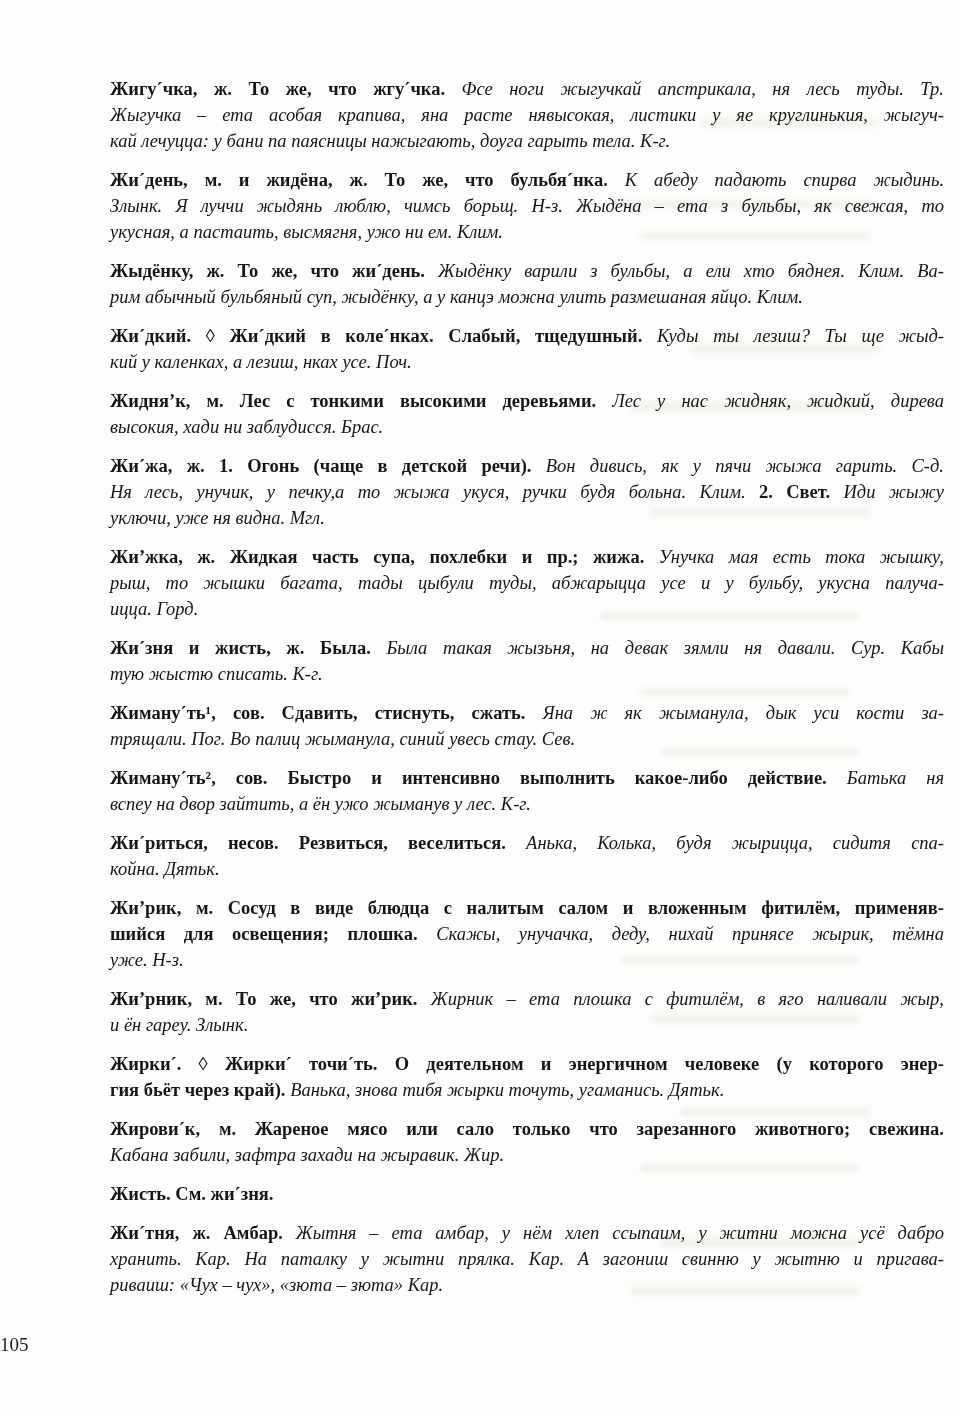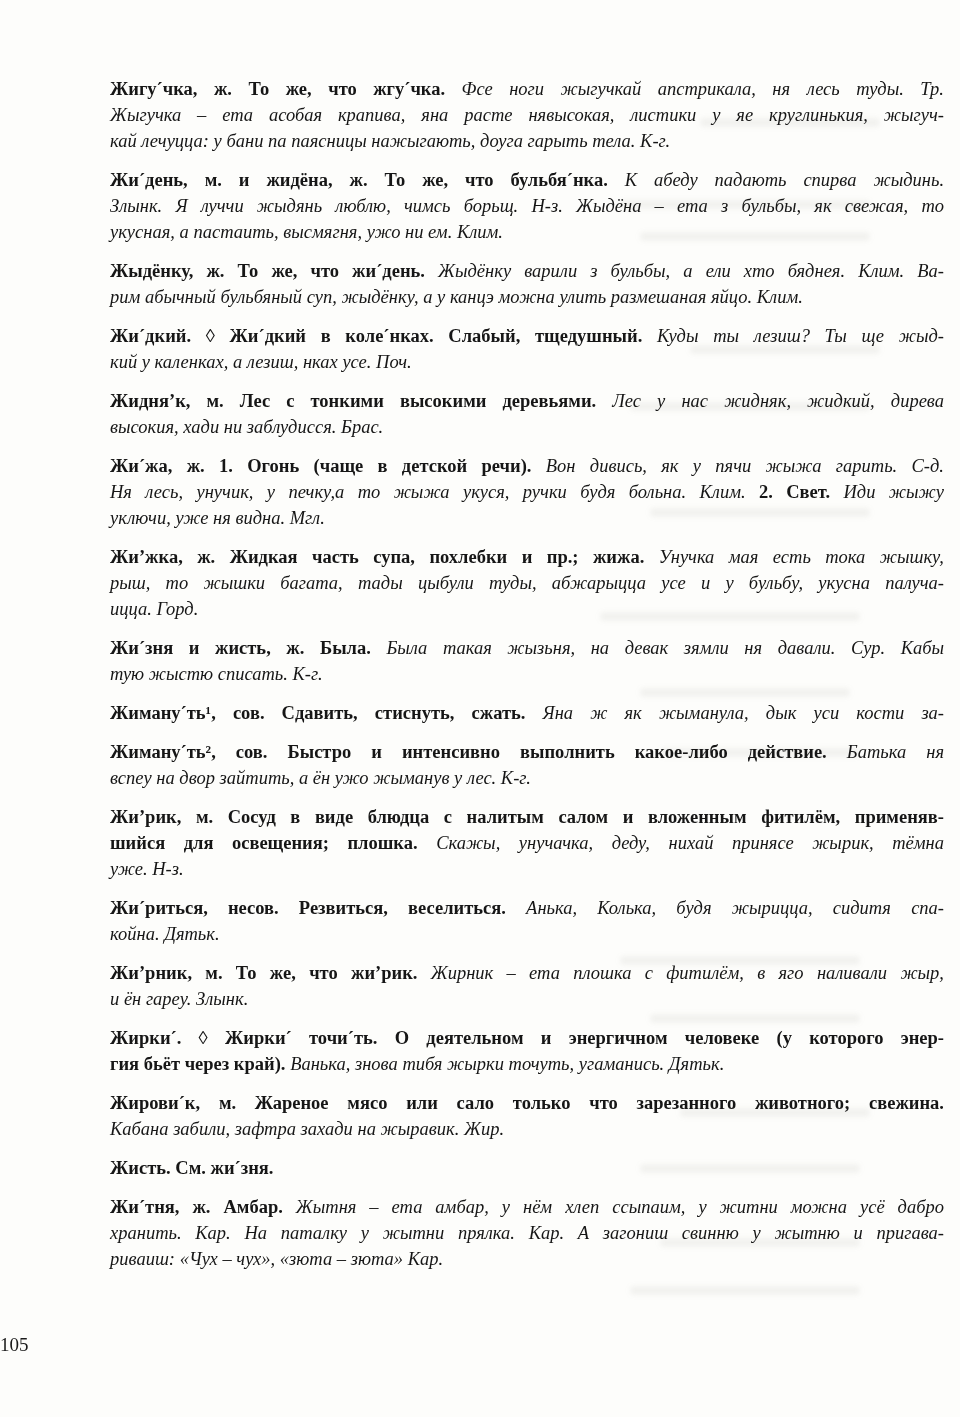--- a/index.html
+++ b/index.html
@@ -108,33 +108,34 @@
         <div class="line"><span class="run b">Жи’жка, ж. Жидкая часть супа, похлебки и пр.; жижа. </span><span class="run i">Унучка мая есть тока жышку,</span></div>
         <div class="line"><span class="run i">рыш, то жышки багата, тады цыбули туды, абжарыцца усе и у бульбу, укусна палуча-</span></div>
         <div class="line last"><span class="run i">ицца. Горд.</span></div>
       </div>
       <div class="entry">
         <div class="line"><span class="run b">Жи´зня и жисть, ж. Была. </span><span class="run i">Была такая жызьня, на девак зямли ня давали. Сур. Кабы</span></div>
         <div class="line last"><span class="run i">тую жыстю списать. К-г.</span></div>
       </div>
       <div class="entry">
         <div class="line"><span class="run b">Жиману´ть¹, сов. Сдавить, стиснуть, сжать. </span><span class="run i">Яна ж як жыманула, дык уси кости за-</span></div>
+        <div class="line last"><span class="run i">трящали. Пог. Во палиц жыманула, синий увесь стау. Сев.</span></div>
       </div>
       <div class="entry">
         <div class="line"><span class="run b">Жиману´ть², сов. Быстро и интенсивно выполнить какое-либо действие. </span><span class="run i">Батька ня</span></div>
         <div class="line last"><span class="run i">вспеу на двор зайтить, а ён ужо жыманув у лес. К-г.</span></div>
       </div>
       <div class="entry">
+        <div class="line"><span class="run b">Жи´риться, несов. Резвиться, веселиться. </span><span class="run i">Анька, Колька, будя жырицца, сидитя спа-</span></div>
+        <div class="line last"><span class="run i">койна. Дятьк.</span></div>
+      </div>
+      <div class="entry">
         <div class="line"><span class="run b">Жи’рик, м. Сосуд в виде блюдца с налитым салом и вложенным фитилём, применяв-</span></div>
         <div class="line"><span class="run b">шийся для освещения; плошка. </span><span class="run i">Скажы, унучачка, деду, нихай принясе жырик, тёмна</span></div>
         <div class="line last"><span class="run i">уже. Н-з.</span></div>
-      </div>
-      <div class="entry">
-        <div class="line"><span class="run b">Жи´риться, несов. Резвиться, веселиться. </span><span class="run i">Анька, Колька, будя жырицца, сидитя спа-</span></div>
-        <div class="line last"><span class="run i">койна. Дятьк.</span></div>
       </div>
       <div class="entry">
         <div class="line"><span class="run b">Жи’рник, м. То же, что жи’рик. </span><span class="run i">Жирник – ета плошка с фитилём, в яго наливали жыр,</span></div>
         <div class="line last"><span class="run i">и ён гареу. Злынк.</span></div>
       </div>
       <div class="entry">
         <div class="line"><span class="run b">Жирки´. ◊ Жирки´ точи´ть. О деятельном и энергичном человеке (у которого энер-</span></div>
         <div class="line last"><span class="run b">гия бьёт через край). </span><span class="run i">Ванька, знова тибя жырки точуть, угаманись. Дятьк.</span></div>
       </div>
       <div class="entry">

